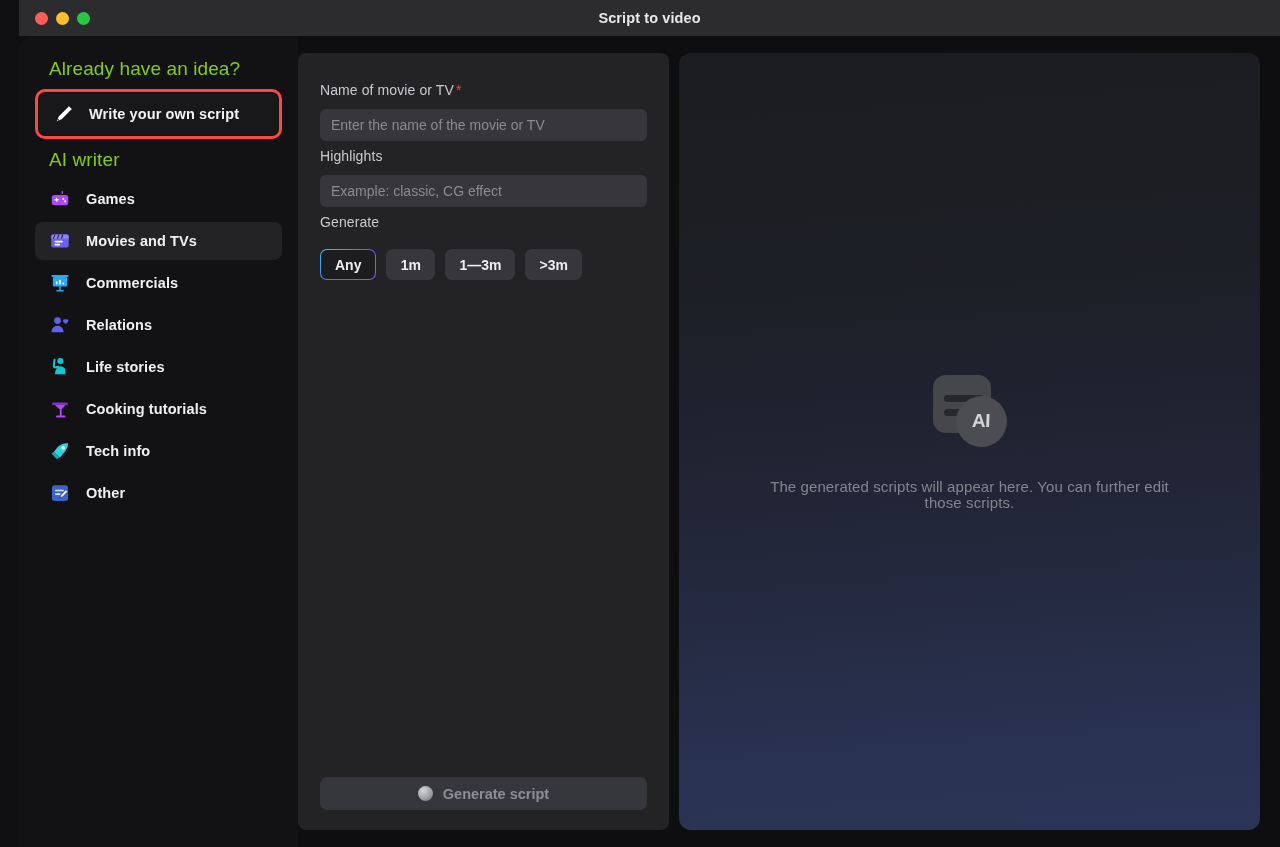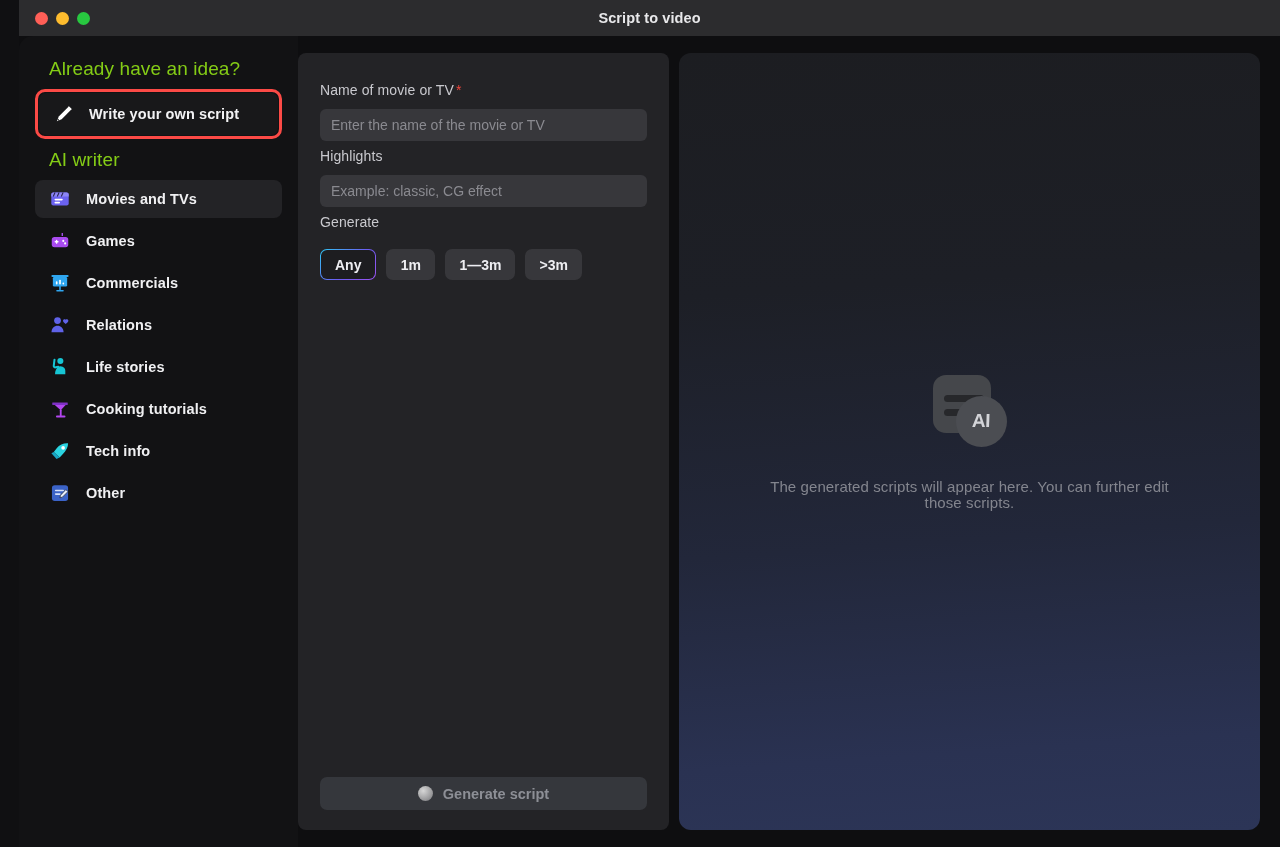--- a/index.html
+++ b/index.html
@@ -307,45 +307,45 @@
           </span>
           <span class="label">Write your own script</span>
         </div>
         <div class="own-script-ring"></div>
       </div>
 
       <div class="side-heading">AI writer</div>
 
       <div class="nav-list">
 
-        <div class="nav-item active">
-          <span class="nav-icon">
-            <svg viewBox="0 0 24 24" width="22" height="22">
-              <rect x="2.5" y="5" width="19" height="14" rx="2.2" fill="#6b62f0"></rect>
-              <path d="M2.5 9.2 H21.5 V7.2 A2.2 2.2 0 0 0 19.3 5 H4.7 A2.2 2.2 0 0 0 2.5 7.2 Z" fill="#8d86f5"></path>
-              <path d="M6.6 5 L4.6 9.2 M11.0 5 L9.0 9.2 M15.4 5 L13.4 9.2" stroke="#2a2550" stroke-width="1.2"></path>
-              <rect x="6" y="11.6" width="9" height="1.9" rx=".9" fill="#ffffff"></rect>
-              <rect x="6" y="15" width="6" height="1.9" rx=".9" fill="#ffffff"></rect>
-            </svg>
-          </span>
-          <span class="label">Movies and TVs</span>
-        </div>
-
         <div class="nav-item">
           <span class="nav-icon">
             <svg viewBox="0 0 24 24" width="22" height="22">
               <path d="M14.5 3.2 v3.4" stroke="#a94bf0" stroke-width="1.5" fill="none"></path>
               <rect x="3" y="7.6" width="18" height="11.2" rx="3" fill="#a94bf0"></rect>
               <rect x="6.1" y="12.1" width="4.4" height="1.5" rx=".7" fill="#ffffff"></rect>
               <rect x="7.55" y="10.65" width="1.5" height="4.4" rx=".7" fill="#ffffff"></rect>
               <circle cx="15.6" cy="11.9" r="1.15" fill="#ffffff"></circle>
               <circle cx="17.6" cy="14.6" r="1.15" fill="#ffffff"></circle>
             </svg>
           </span>
           <span class="label">Games</span>
+        </div>
+
+        <div class="nav-item active">
+          <span class="nav-icon">
+            <svg viewBox="0 0 24 24" width="22" height="22">
+              <rect x="2.5" y="5" width="19" height="14" rx="2.2" fill="#6b62f0"></rect>
+              <path d="M2.5 9.2 H21.5 V7.2 A2.2 2.2 0 0 0 19.3 5 H4.7 A2.2 2.2 0 0 0 2.5 7.2 Z" fill="#8d86f5"></path>
+              <path d="M6.6 5 L4.6 9.2 M11.0 5 L9.0 9.2 M15.4 5 L13.4 9.2" stroke="#2a2550" stroke-width="1.2"></path>
+              <rect x="6" y="11.6" width="9" height="1.9" rx=".9" fill="#ffffff"></rect>
+              <rect x="6" y="15" width="6" height="1.9" rx=".9" fill="#ffffff"></rect>
+            </svg>
+          </span>
+          <span class="label">Movies and TVs</span>
         </div>
 
         <div class="nav-item">
           <span class="nav-icon">
             <svg viewBox="0 0 24 24" width="22" height="22">
               <rect x="2.6" y="3.4" width="18.8" height="2" rx="1" fill="#2fa6f0"></rect>
               <rect x="4.2" y="5.4" width="15.6" height="10.4" rx="1.4" fill="#2fa6f0"></rect>
               <rect x="7.5" y="10.2" width="1.8" height="3.4" rx=".8" fill="#ffffff"></rect>
               <rect x="11.1" y="8.4" width="1.8" height="5.2" rx=".8" fill="#ffffff"></rect>
               <rect x="14.7" y="11.4" width="1.8" height="2.2" rx=".8" fill="#ffffff"></rect>

